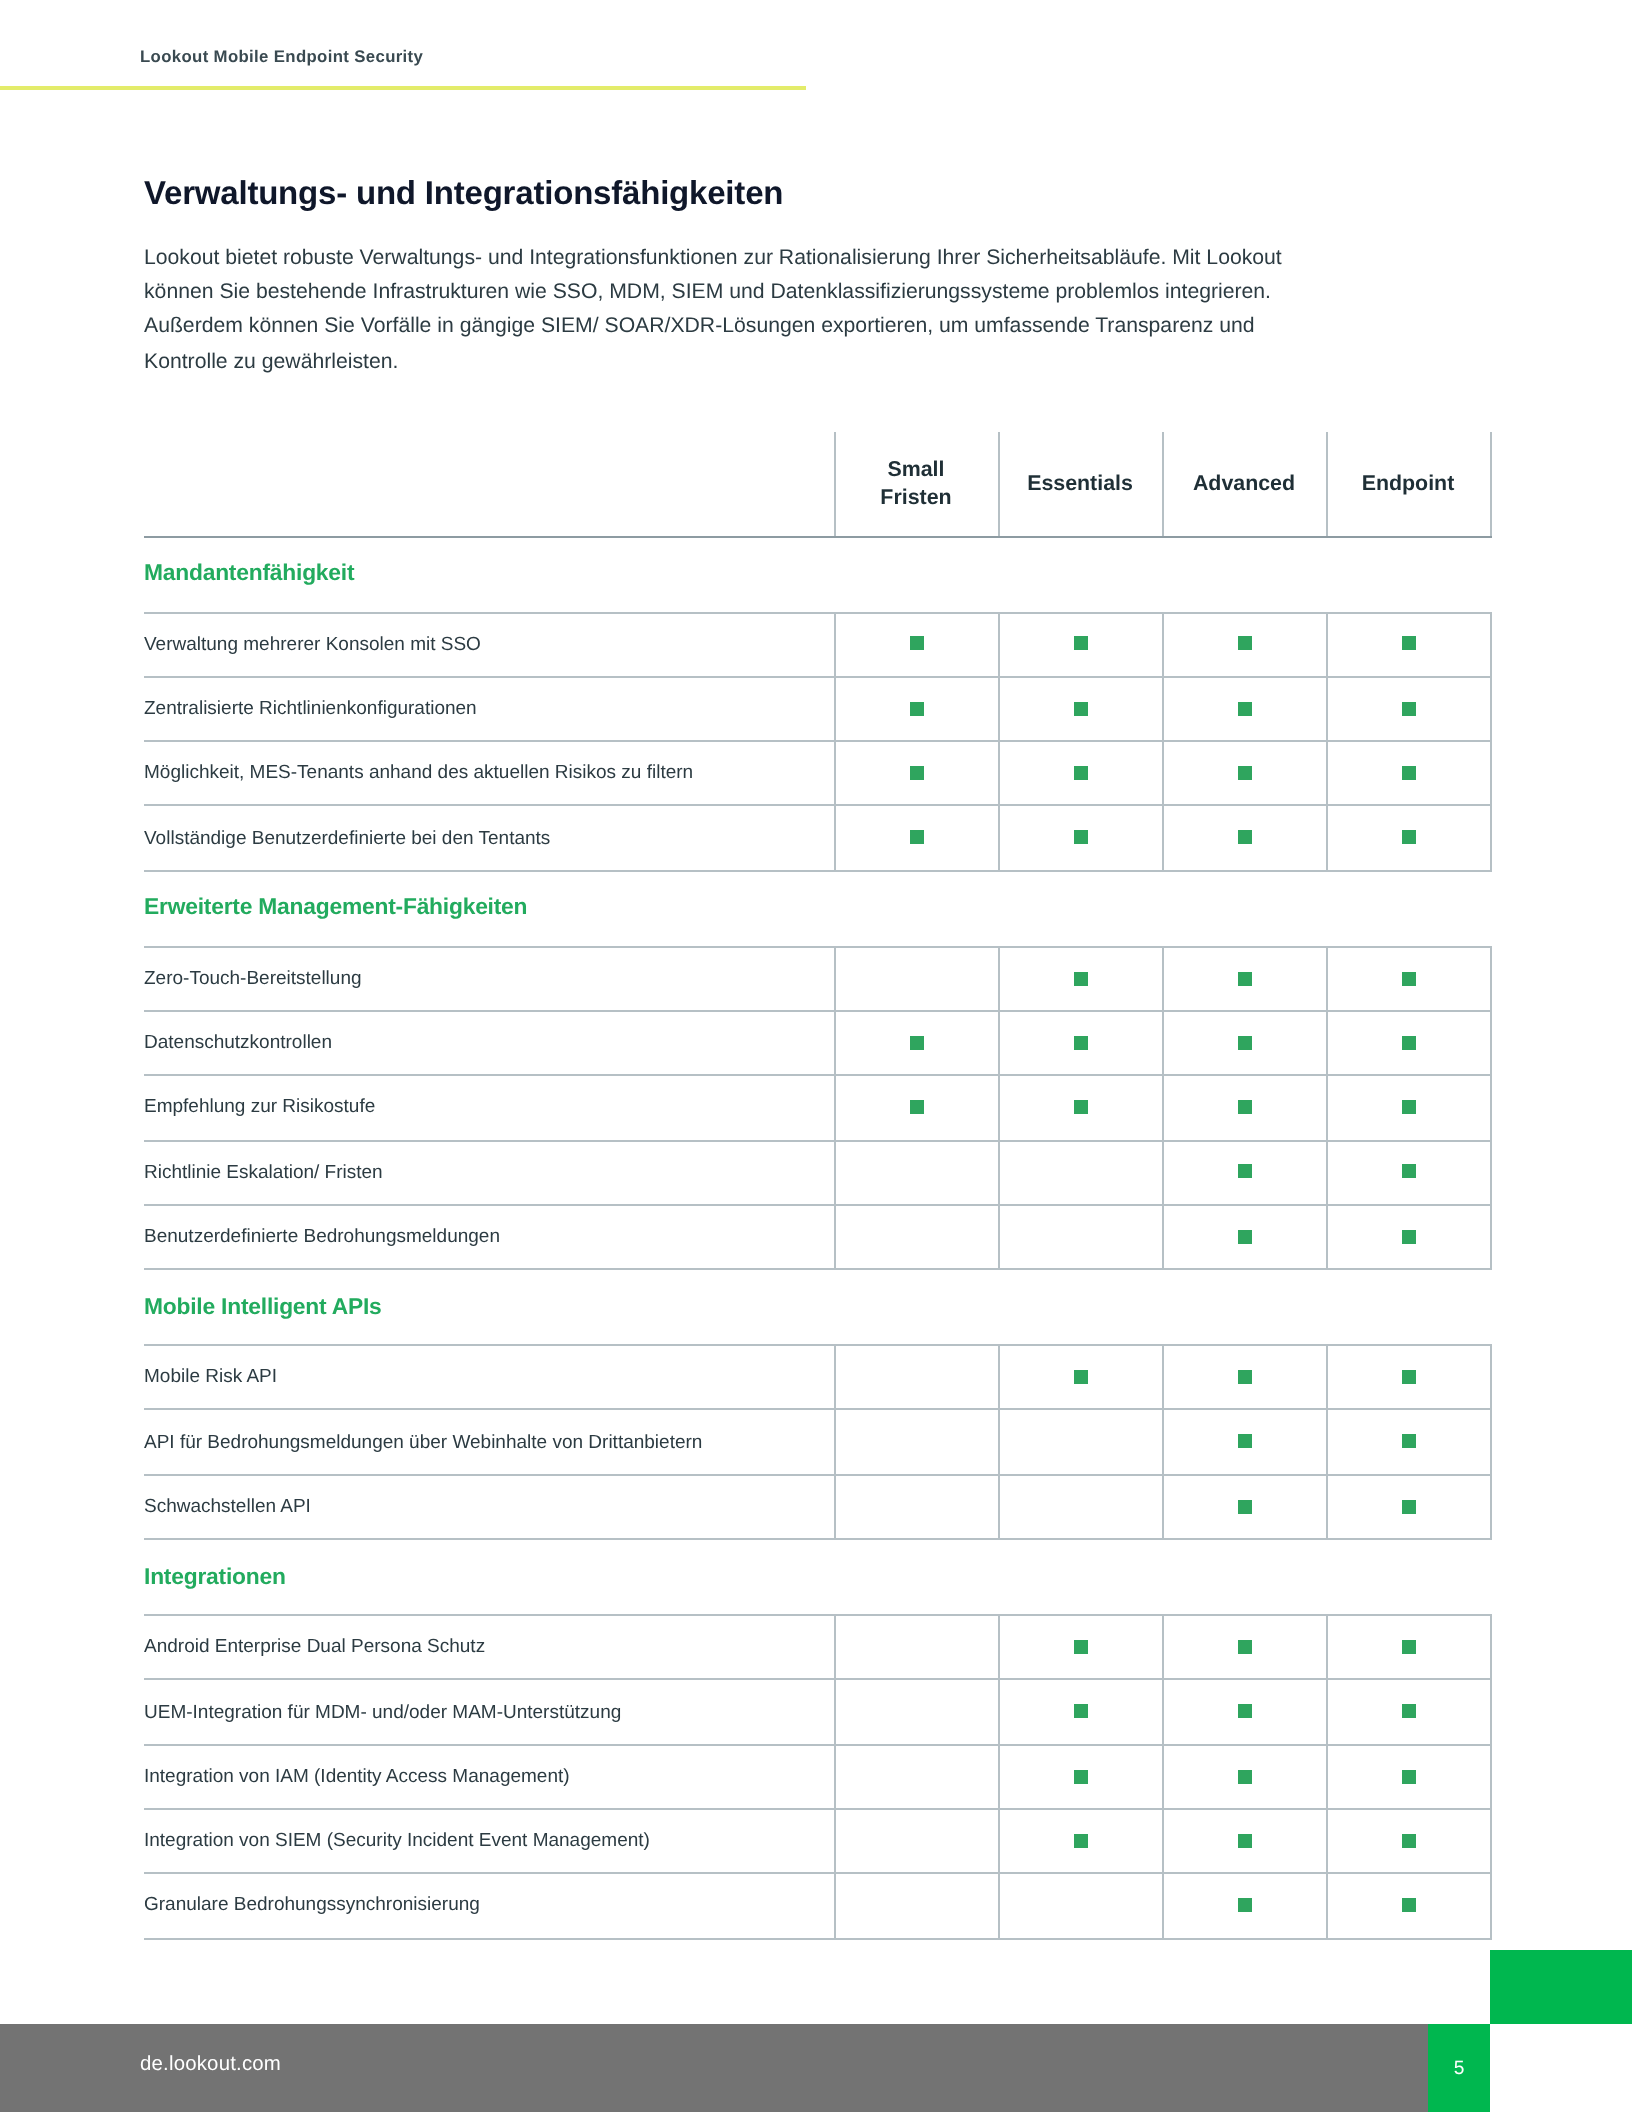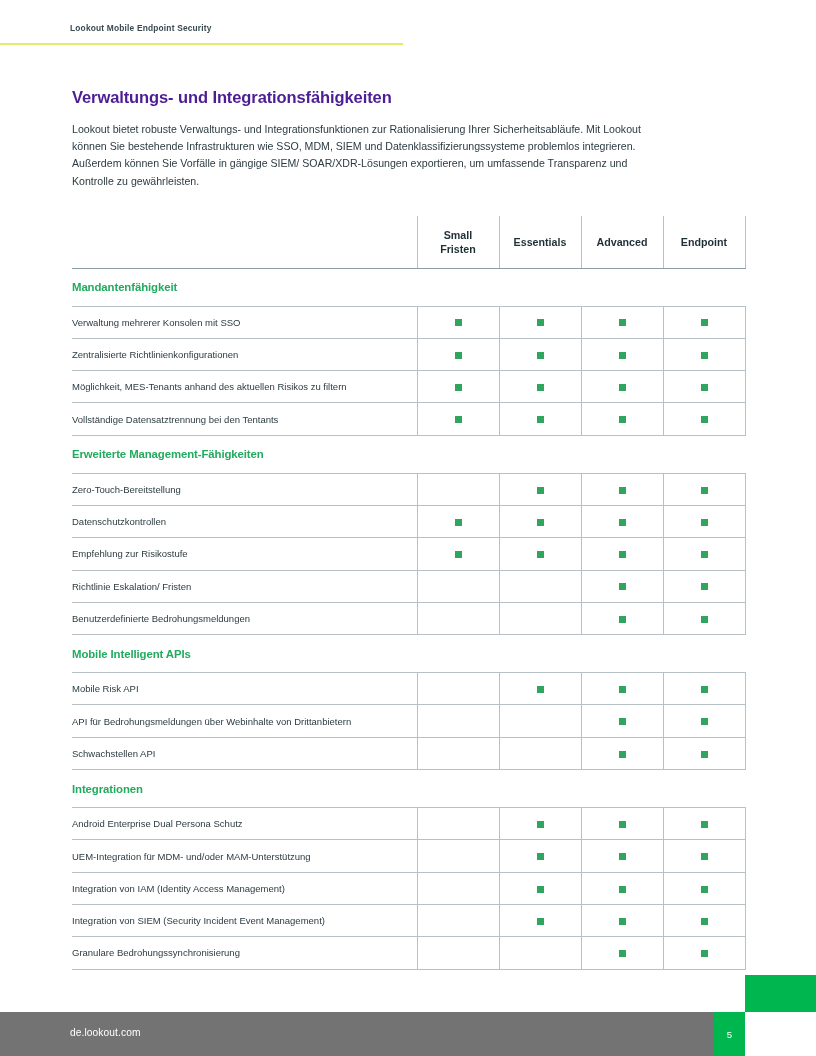--- a/index.html
+++ b/index.html
@@ -49,21 +49,21 @@
     position: absolute;
     left: 72px;
     top: 88px;
     width: 673px;
   }
 
   h1.title {
     font-size: 16.5px;
     font-weight: bold;
     letter-spacing: -0.1px;
-    color: #4c1d95;
+    color: #0f172a;
     margin-bottom: 14px;
   }
 
   p.intro {
     font-size: 10.6px;
     line-height: 17.2px;
     color: #2c3b42;
     width: 585px;
     font-weight: 400;
   }
@@ -238,21 +238,21 @@
         <td class="feat-cell last"><span class="tick"></span></td>
       </tr>
       <tr class="feat-row">
         <td class="feat-name">Möglichkeit, MES-Tenants anhand des aktuellen Risikos zu filtern</td>
         <td class="feat-cell"><span class="tick"></span></td>
         <td class="feat-cell"><span class="tick"></span></td>
         <td class="feat-cell"><span class="tick"></span></td>
         <td class="feat-cell last"><span class="tick"></span></td>
       </tr>
       <tr class="feat-row">
-        <td class="feat-name">Vollständige Datensatztrennung bei den Tentants</td>
+        <td class="feat-name">Vollständige Benutzerdefinierte bei den Tentants</td>
         <td class="feat-cell"><span class="tick"></span></td>
         <td class="feat-cell"><span class="tick"></span></td>
         <td class="feat-cell"><span class="tick"></span></td>
         <td class="feat-cell last"><span class="tick"></span></td>
       </tr>
       <tr class="sec-row">
         <td class="sec-cell" colspan="5">Erweiterte Management-Fähigkeiten</td>
       </tr>
       <tr class="feat-row">
         <td class="feat-name">Zero-Touch-Bereitstellung</td>

